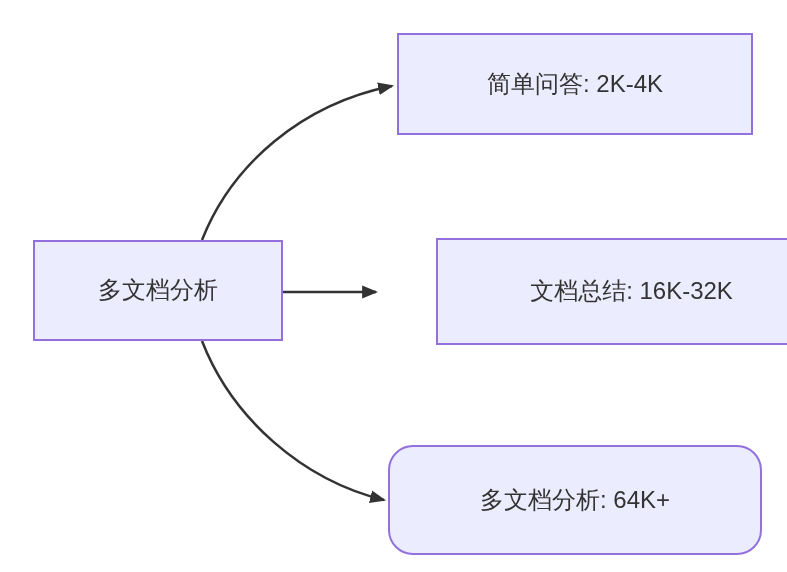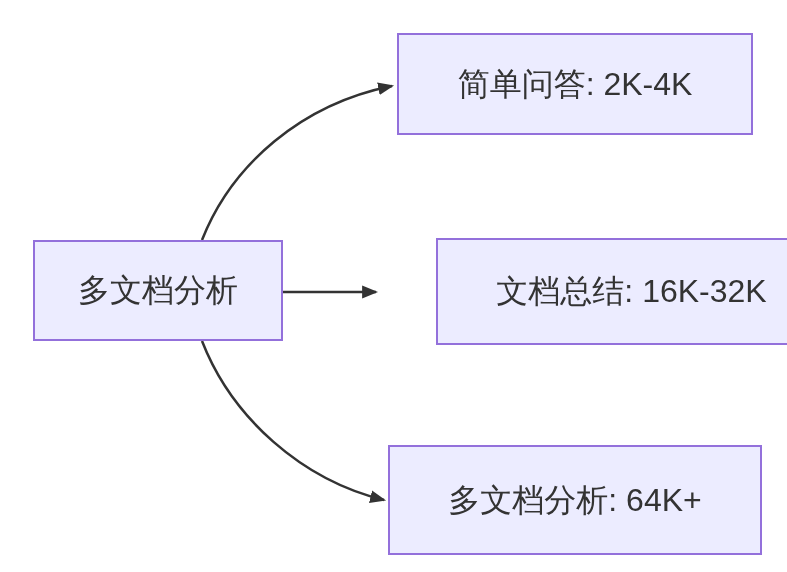--- a/index.html
+++ b/index.html
@@ -40,29 +40,29 @@
   }
   .node {
     position: absolute;
     box-sizing: border-box;
     background: var(--node-fill);
     border: 2px solid var(--node-border);
     color: var(--text);
     display: flex;
     align-items: center;
     justify-content: center;
-    font-size: 32px;
+    font-size: 24px;
     line-height: 1.2;
     white-space: nowrap;
     text-align: center;
   }
   .node-root   { left: 33px;  top: 240px; width: 250px; height: 101px; }
   .node-top    { left: 397px; top: 33px;  width: 356px; height: 102px; }
   .node-middle { left: 392px; top: 238px; width: 391px; height: 107px; margin-left: 44px; }
-  .node-bottom { left: 388px; top: 445px; width: 374px; height: 110px; }
+  .node-bottom { left: 388px; top: 445px; width: 374px; height: 110px; border-radius: 25px; }
 </style>
 </head>
 <body>
 
 <div class="canvas">
 
   <svg class="edges-layer" viewBox="0 0 787 572" xmlns="http://www.w3.org/2000/svg">
     <defs>
       <marker id="arrow" markerUnits="userSpaceOnUse" markerWidth="16" markerHeight="14" viewBox="0 0 15 12" refX="13" refY="6" orient="auto">
         <path class="arrowhead" d="M0,0 L15,6 L0,12 Z"></path>

